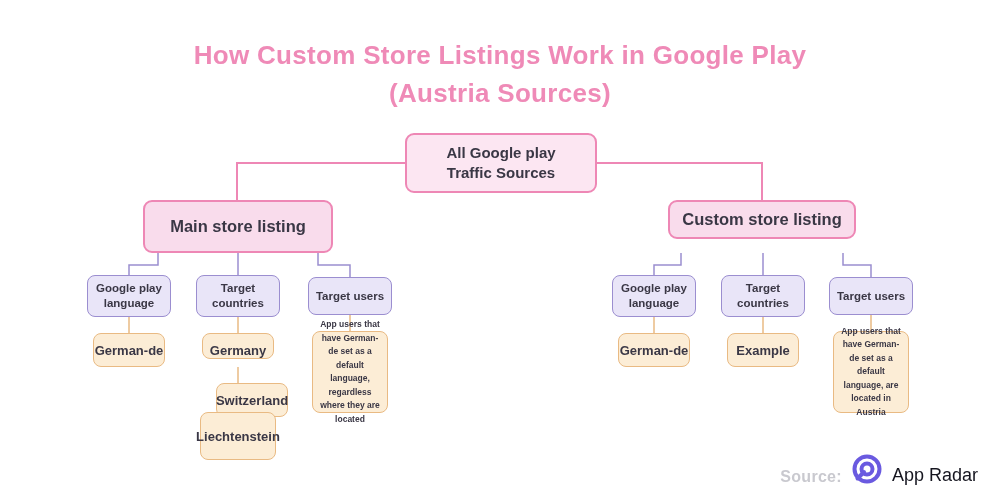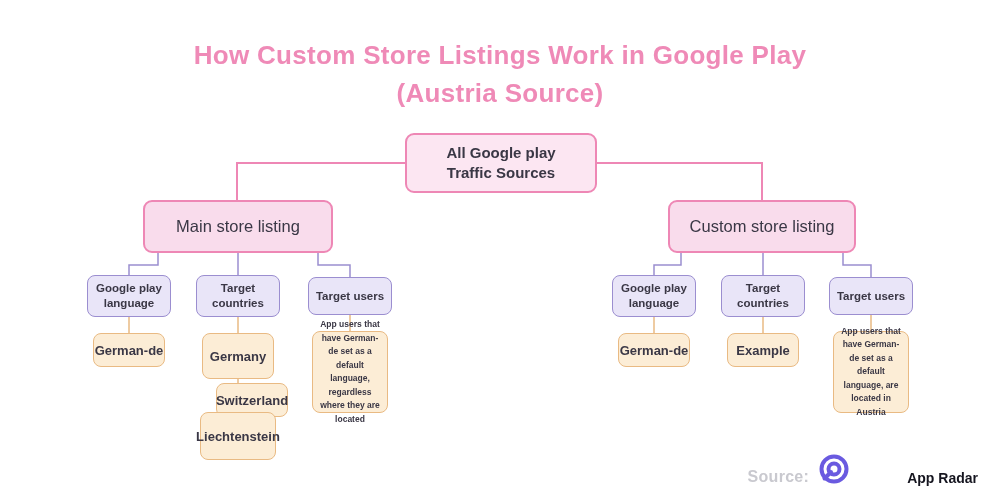--- a/index.html
+++ b/index.html
@@ -13,38 +13,38 @@
   }
   .title .tl{display:block;}
   svg.wires{position:absolute;left:0;top:0;pointer-events:none;}
   .node{
     position:absolute;display:flex;flex-direction:column;align-items:center;justify-content:center;
     text-align:center;color:#3a3745;box-sizing:border-box;background:#fff;
   }
   .node .l{display:block;}
   .pink{background:#f9dcec;border:2px solid #ee87b5;border-radius:9px;}
   .pink.root{background:#fce6f2;font-size:15px;font-weight:bold;line-height:20px;}
-  .pink.branch{font-size:16.5px;font-weight:normal;}
+  .pink.branch{font-size:16.5px;font-weight:bold;}
   .purple{background:#e9e5f8;border:1.5px solid #9b8ed0;border-radius:8px;font-size:11.5px;font-weight:bold;line-height:15px;}
   .orange{background:#fcedd6;border:1.5px solid #e9ba83;border-radius:8px;font-size:13px;font-weight:bold;}
   .orange.big{font-size:8.5px;line-height:13.5px;padding:4px 5px;}
   .footer{
     position:absolute;right:22px;bottom:14px;display:flex;align-items:flex-end;gap:8px;
   }
   .footer .src{color:#c9c9cf;font-weight:bold;font-size:16px;letter-spacing:0.3px;}
-  .footer .brand{color:#15151f;font-weight:bold;font-size:14px;margin-left:48px;}
+  .footer .brand{color:#15151f;font-weight:normal;font-size:18px;}
 </style>
 </head>
 <body>
 
 <div id="canvas">
 
   <div class="title">
     <span class="tl">How Custom Store Listings Work in Google Play</span>
-    <span class="tl">(Austria Source)</span>
+    <span class="tl">(Austria Sources)</span>
   </div>
 
   <svg class="wires" width="1000" height="500" viewBox="0 0 1000 500">
     <g fill="none" stroke="#ee87b5" stroke-width="2">
       <path d="M405 163 H237 V200"></path>
       <path d="M597 163 H762 V200"></path>
     </g>
     <g fill="none" stroke="#9b8ed0" stroke-width="1.5">
       <path d="M158 253 V265 H129 V275"></path>
       <path d="M238 253 V275"></path>
@@ -66,40 +66,40 @@
   </svg>
 
   <div class="node pink root" style="left:405px;top:133px;width:192px;height:60px;">
     <span class="l">All Google play</span>
     <span class="l">Traffic Sources</span>
   </div>
 
   <div class="node pink branch" style="left:143px;top:200px;width:190px;height:53px;">
     <span>Main store listing</span>
   </div>
-  <div class="node pink branch" style="left:668px;top:200px;width:188px;height:53px;">
+  <div class="node pink branch" style="left:668px;top:200px;width:188px;height:39px;">
     <span>Custom store listing</span>
   </div>
 
   <div class="node purple" style="left:87px;top:275px;width:84px;height:42px;">
     <span class="l">Google play</span>
     <span class="l">language</span>
   </div>
   <div class="node purple" style="left:196px;top:275px;width:84px;height:42px;">
     <span class="l">Target</span>
     <span class="l">countries</span>
   </div>
   <div class="node purple" style="left:308px;top:277px;width:84px;height:38px;">
     <span>Target users</span>
   </div>
 
   <div class="node orange" style="left:93px;top:333px;width:72px;height:34px;">
     <span>German-de</span>
   </div>
-  <div class="node orange" style="left:202px;top:333px;width:72px;height:46px;">
+  <div class="node orange" style="left:202px;top:333px;width:72px;height:26px;justify-content:flex-end;">
     <span>Germany</span>
   </div>
   <div class="node orange" style="left:216px;top:383px;width:72px;height:34px;">
     <span>Switzerland</span>
   </div>
   <div class="node orange" style="left:200px;top:412px;width:76px;height:48px;">
     <span>Liechtenstein</span>
   </div>
   <div class="node orange big" style="left:312px;top:331px;width:76px;height:82px;">
     <span>App users that have German-de set as a default language, regardless where they are located</span>

